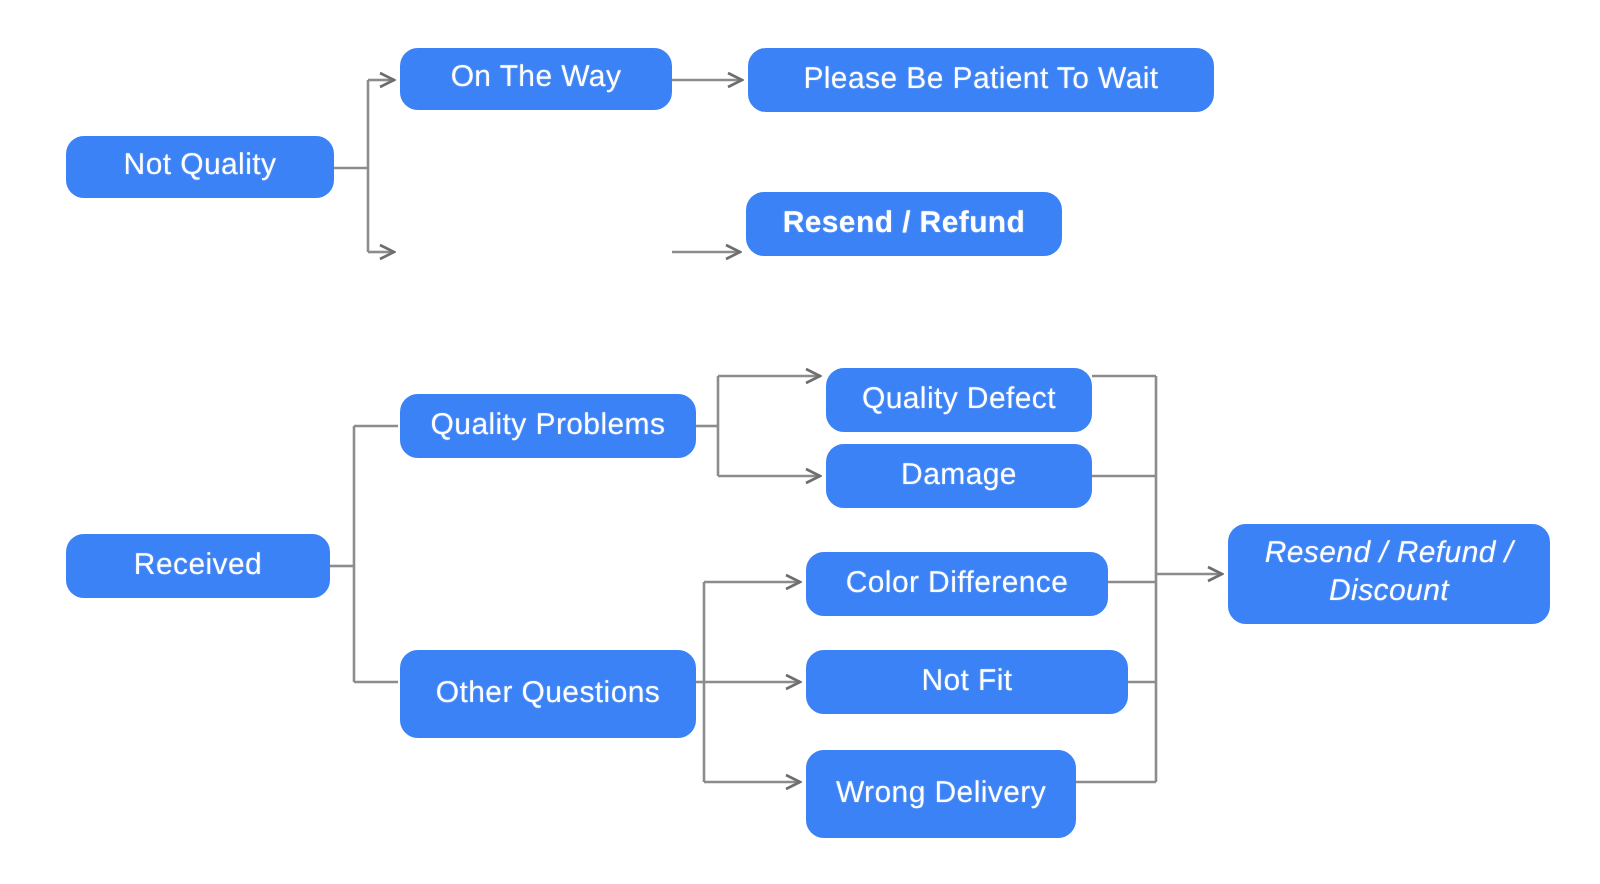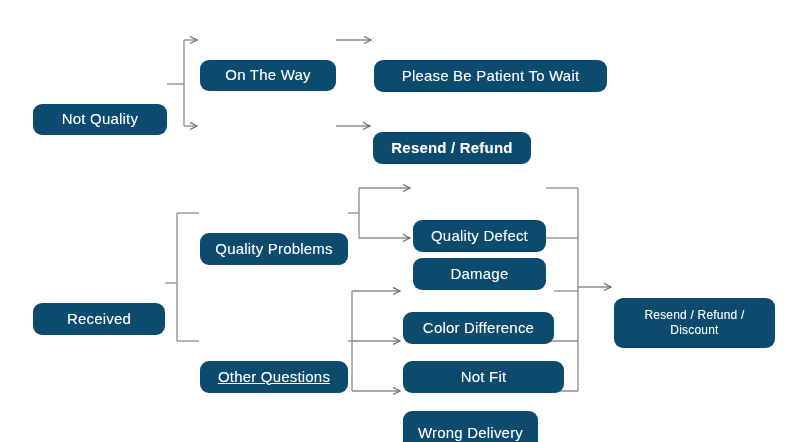--- a/index.html
+++ b/index.html
@@ -22,38 +22,37 @@
     position: absolute;
     left: 0;
     top: 0;
     width: 800px;
     height: 442px;
     pointer-events: none;
   }
   .node {
     position: absolute;
     box-sizing: border-box;
-    background: #0c4a6e;
+    background: #3b82f6;
     color: #FFFFFF;
     border-radius: 9px;
     display: flex;
     align-items: center;
     justify-content: center;
     text-align: center;
     font-family: "Liberation Sans", sans-serif;
     font-size: 15px;
     font-weight: 400;
     letter-spacing: 0.2px;
     line-height: 1.25;
     padding: 2px 6px;
     text-shadow: 0 0 1px rgba(255,255,255,0.35);
     z-index: 2;
-    margin-top: 36px;
   }
-  .node.two-line { font-size: 12px; }
+  .node.two-line { font-size: 15px; font-style: italic; }
 </style>
 </head>
 <body>
 
 <div id="canvas">
 
   <svg id="wires" width="800" height="442" viewBox="0 0 800 442" xmlns="http://www.w3.org/2000/svg">
     <defs>
       <marker id="arw" markerWidth="9" markerHeight="9" refX="8" refY="4.5" orient="auto" markerUnits="userSpaceOnUse">
         <path d="M1,1 L8,4.5 L1,8" fill="none" stroke="#6E6E6E" stroke-width="1.3"></path>
@@ -102,21 +101,21 @@
 
   <div class="node" style="left:374px; top:24px; width:233px; height:32px;">Please Be Patient To Wait</div>
 
 
   <div class="node" style="left:373px; top:96px; width:158px; height:32px;font-weight:bold;">Resend / Refund</div>
 
   <div class="node" style="left:33px; top:267px; width:132px; height:32px;">Received</div>
 
   <div class="node" style="left:200px; top:197px; width:148px; height:32px;">Quality Problems</div>
 
-  <div class="node" style="left:200px; top:325px; width:148px; height:32px;text-decoration:underline;">Other Questions</div>
+  <div class="node" style="left:200px; top:325px; width:148px; height:44px;">Other Questions</div>
 
   <div class="node" style="left:413px; top:184px; width:133px; height:32px;">Quality Defect</div>
 
   <div class="node" style="left:413px; top:222px; width:133px; height:32px;text-align:center;">Damage</div>
 
   <div class="node" style="left:403px; top:276px; width:151px; height:32px;">Color Difference</div>
 
   <div class="node" style="left:403px; top:325px; width:161px; height:32px;">Not Fit</div>
 
   <div class="node" style="left:403px; top:375px; width:135px; height:44px;">Wrong Delivery</div>

